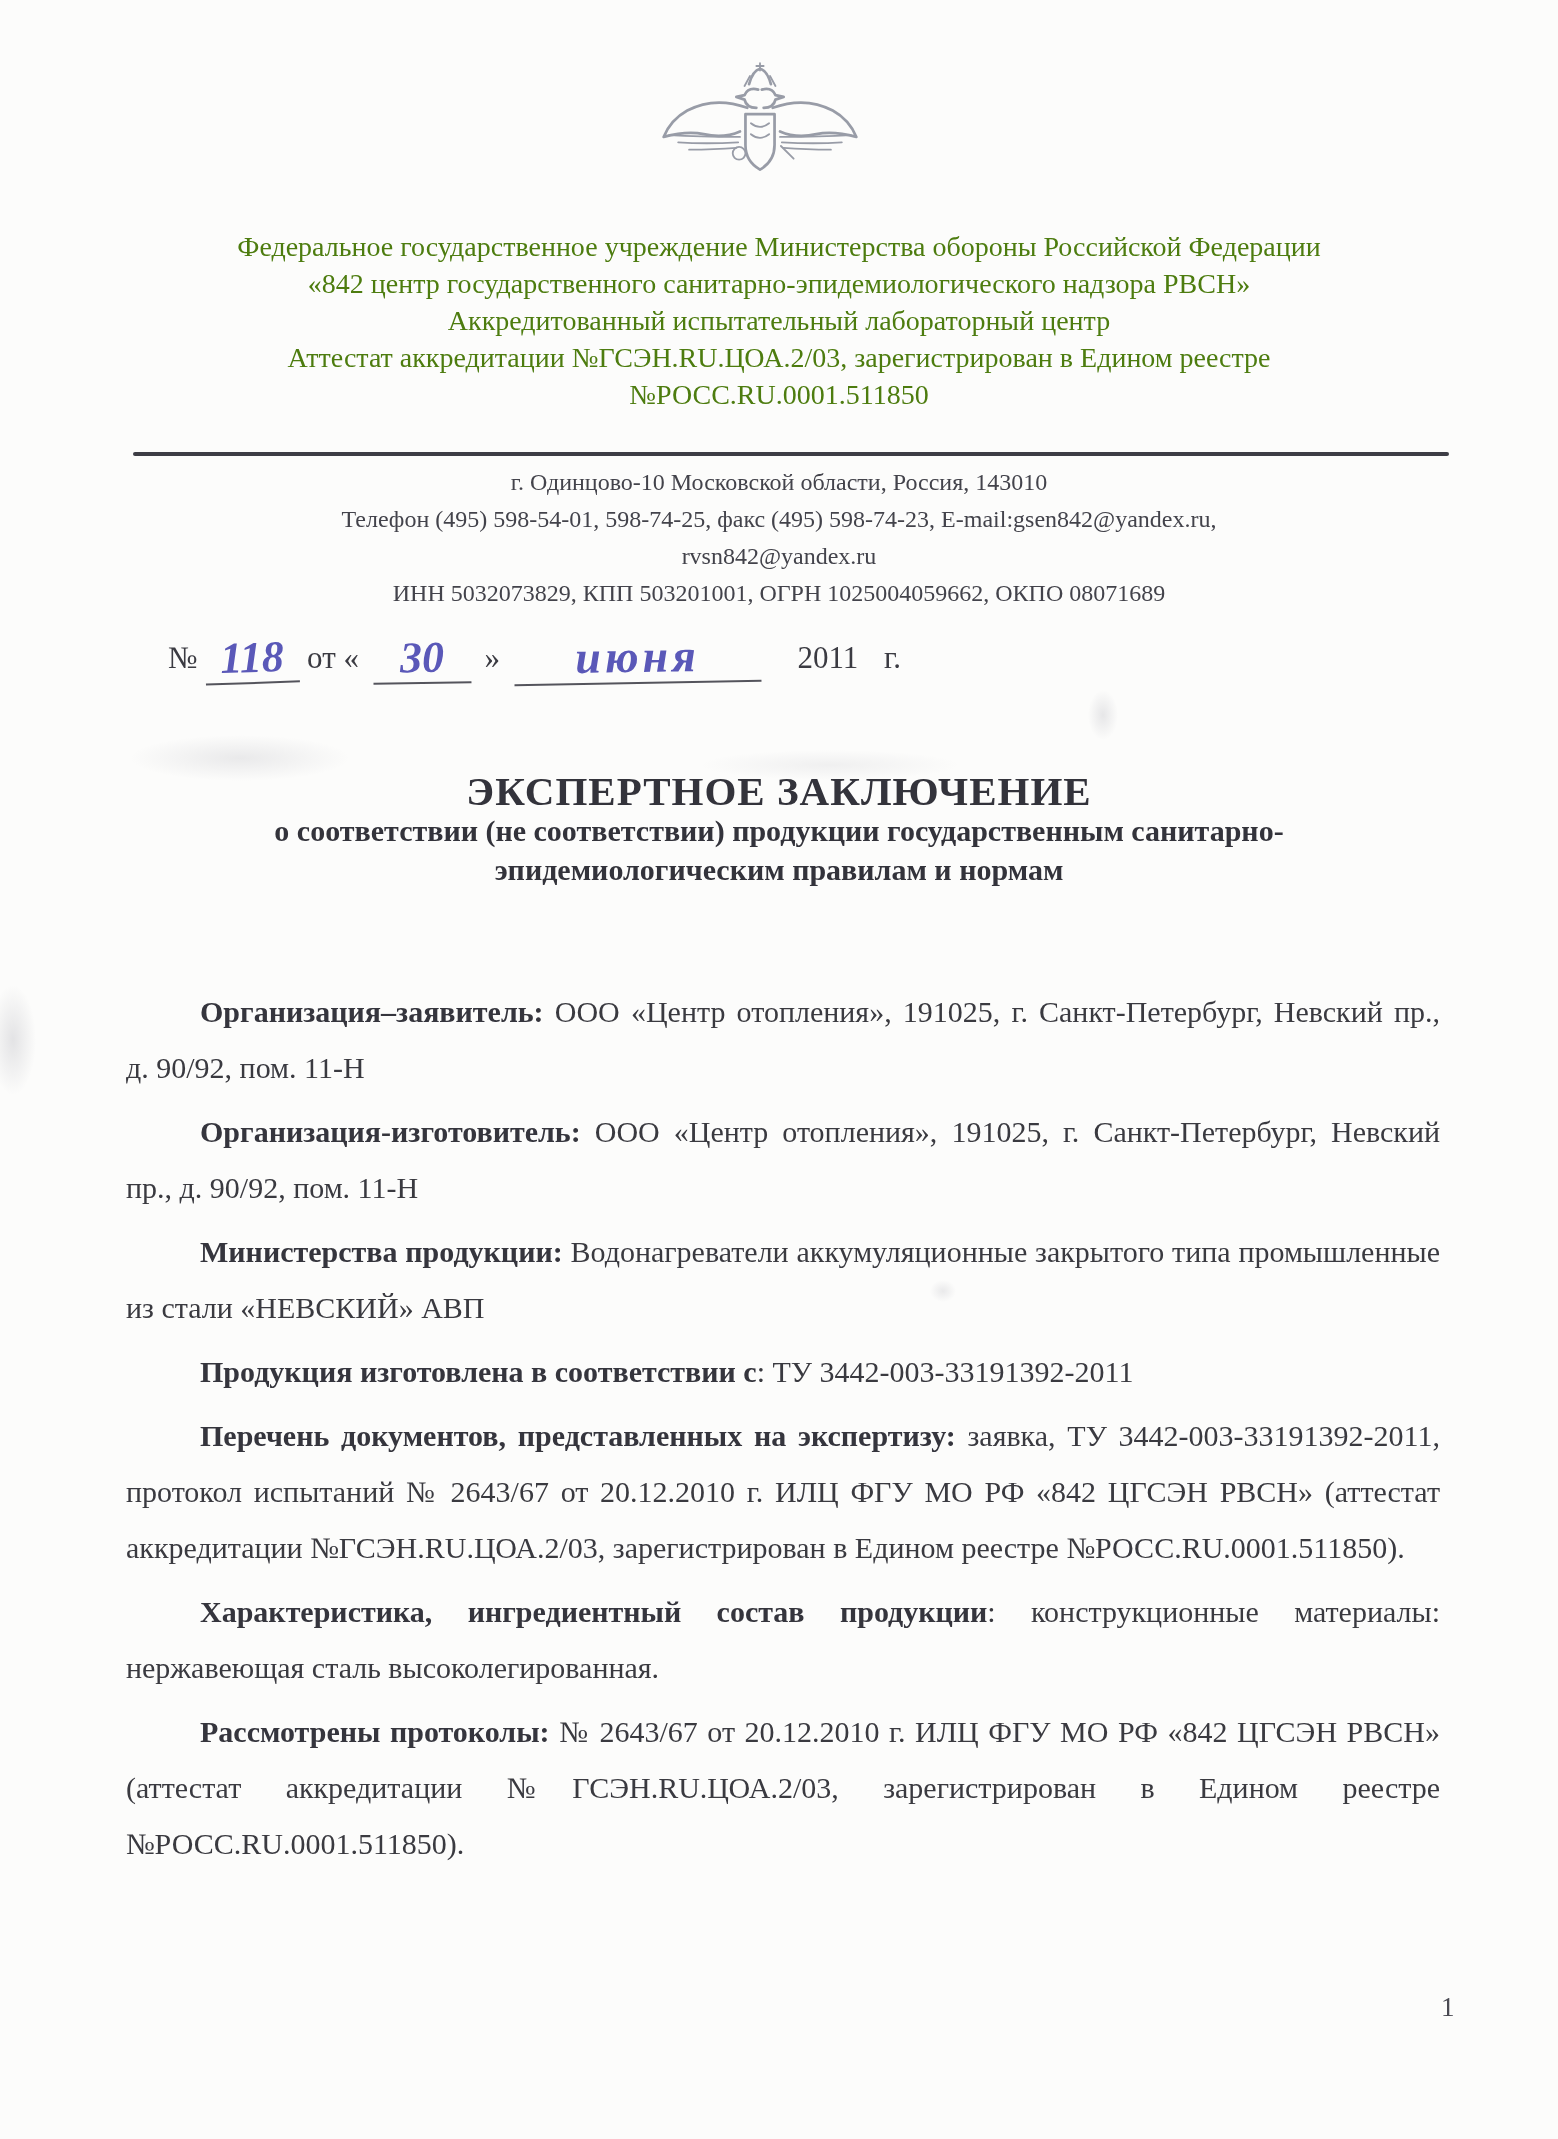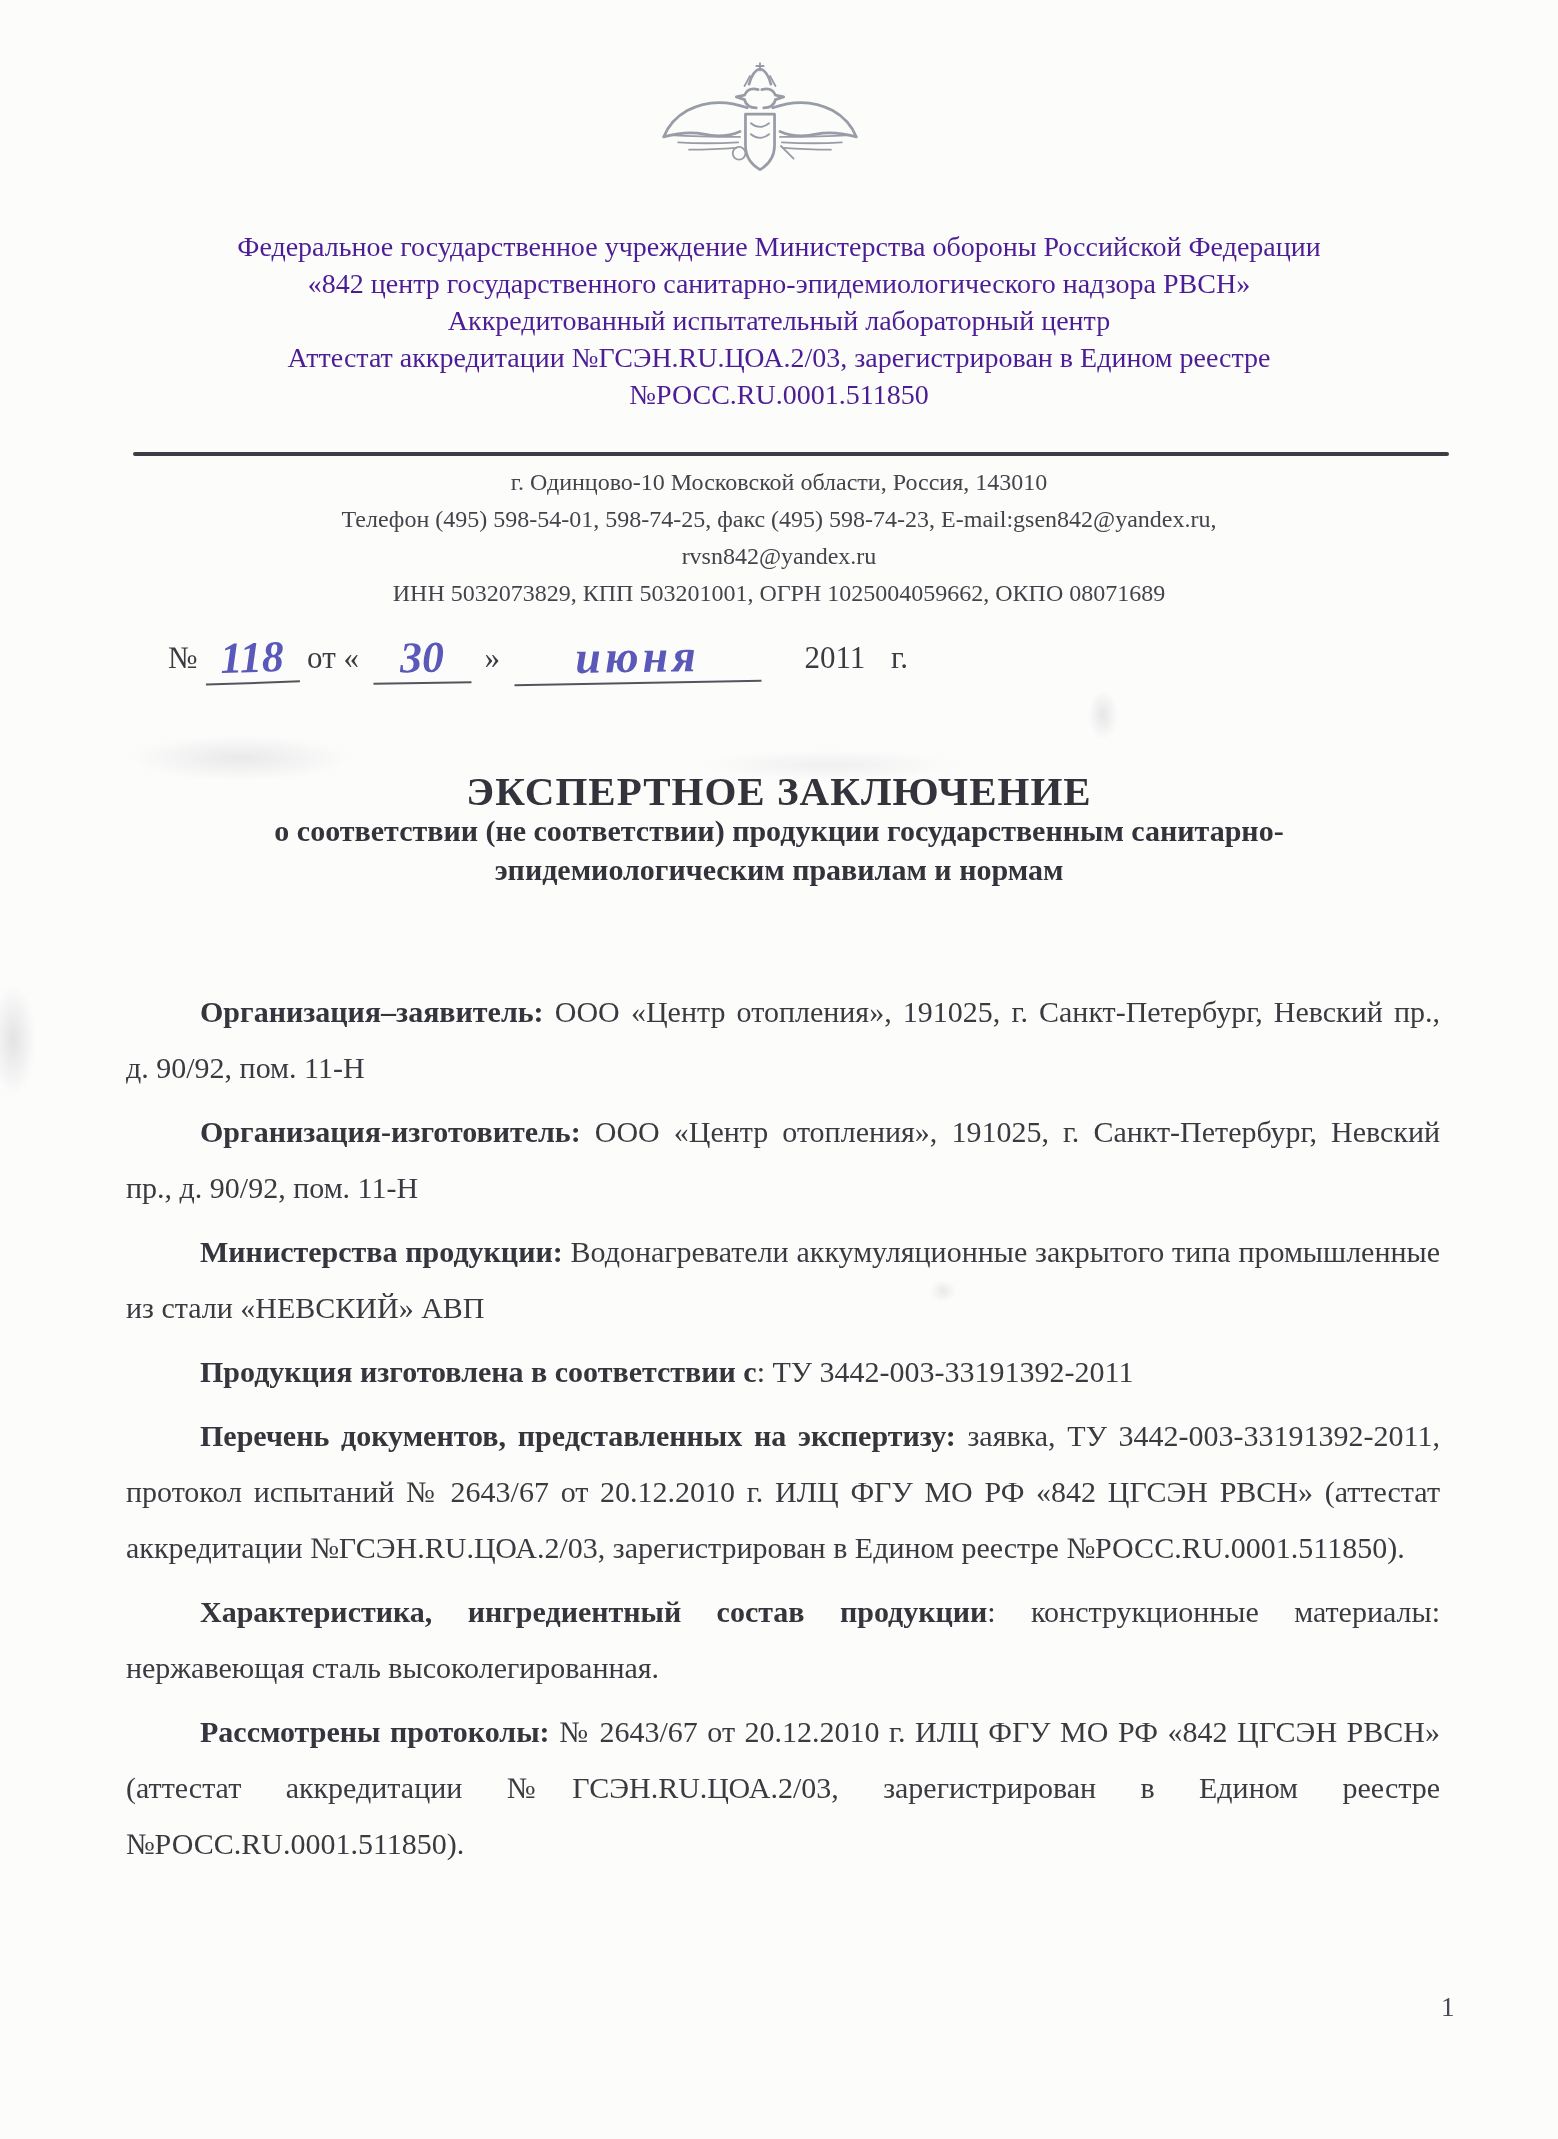--- a/index.html
+++ b/index.html
@@ -11,21 +11,21 @@
     color:#3a3a40;
     overflow:hidden;
   }
 
   
   .emblem { position:absolute; left:660px; top:50px; width:200px; height:152px; opacity:0.9; }
 
   
   .letterhead {
     position:absolute; top:228px; left:79px; width:1400px;
-    text-align:center; font-size:28px; line-height:37px; color:#4c1d95;
+    text-align:center; font-size:28px; line-height:37px; color:#4d7c0f;
   }
   .rule {
     position:absolute; top:452px; left:133px; width:1316px; height:4px;
     background:#3d3d45; border-radius:2px;
   }
   .contact {
     position:absolute; top:464px; left:79px; width:1400px;
     text-align:center; font-size:24px; line-height:37px; color:#43434b;
   }
 
@@ -40,21 +40,21 @@
     font-style:italic; font-weight:bold;
     color:#5a58b8;
     border-bottom:2px solid #54545c;
     text-align:center;
     line-height:1;
     padding:0 6px 2px 6px;
   }
   .hw-number { font-size:44px; min-width:82px; transform:rotate(-2deg) translateY(4px); }
   .hw-day    { font-size:44px; min-width:86px; transform:rotate(-1deg) translateY(4px); margin:0 6px; }
   .hw-month  { font-size:46px; min-width:235px; letter-spacing:4px; transform:rotate(-1deg) translateY(4px); margin:0 10px 0 6px; }
-  .year-gap { margin-left:26px; }
+  .year-gap { margin-left:19px; }
   .gsuffix { margin-left:18px; }
 
   
   .title {
     position:absolute; top:772px; left:79px; width:1400px;
     text-align:center; font-weight:bold; color:#33333b;
     font-size:30px; line-height:39px;
   }
   .title .t1 { font-size:41px; letter-spacing:1px; }
 

